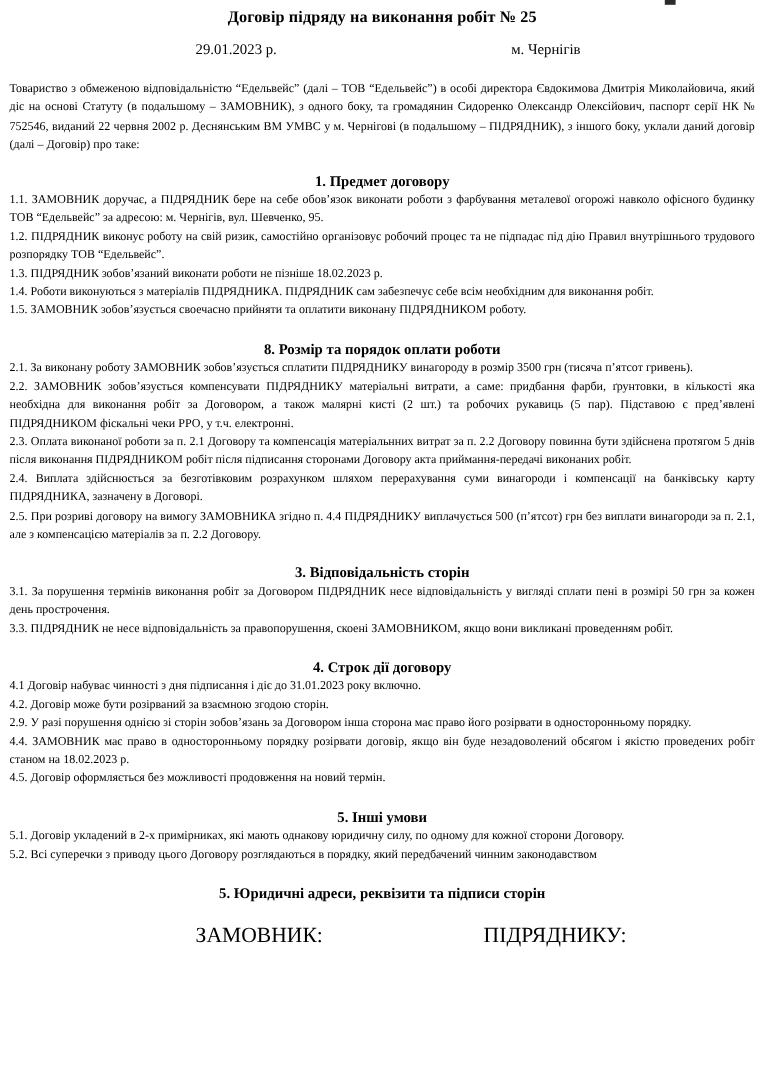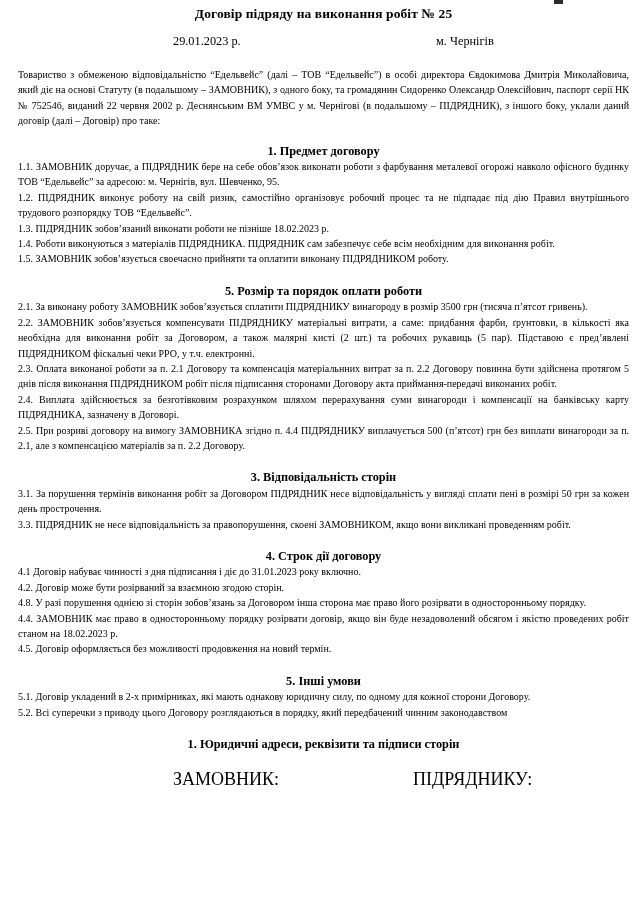--- a/index.html
+++ b/index.html
@@ -21,21 +21,21 @@
   }
   .top-artifact {
     position: absolute;
     top: 0px;
     left: 554px;
     width: 9px;
     height: 4px;
     background: #2b2b2b;
   }
   .doc-body {
-    padding: 6px 5px 0 18px;
+    padding: 6px 5px 0 8px;
   }
   .doc-title {
     text-align: center;
     font-weight: bold;
     font-size: 13.5px;
     line-height: 16px;
     margin: 0 0 12px 0;
     letter-spacing: 0.1px;
   }
   .meta-row {
@@ -112,51 +112,51 @@
 
     <h2 class="section">1. Предмет договору</h2>
     <p class="para">1.1. ЗАМОВНИК доручає, а ПІДРЯДНИК бере на себе обов’язок виконати роботи з фарбування металевої огорожі навколо офісного будинку ТОВ “Едельвейс” за адресою: м. Чернігів, вул. Шевченко, 95.</p>
     <p class="para">1.2. ПІДРЯДНИК виконує роботу на свій ризик, самостійно організовує робочий процес та не підпадає  під дію Правил внутрішнього трудового розпорядку ТОВ “Едельвейс”.</p>
     <p class="para">1.3. ПІДРЯДНИК зобов’язаний виконати роботи не пізніше 18.02.2023 р.</p>
     <p class="para">1.4. Роботи виконуються з матеріалів ПІДРЯДНИКА. ПІДРЯДНИК сам забезпечує себе всім необхідним  для виконання робіт.</p>
     <p class="para">1.5. ЗАМОВНИК зобов’язується своечасно прийняти та оплатити виконану ПІДРЯДНИКОМ роботу.</p>
 
     <div class="gap-lg"></div>
 
-    <h2 class="section">5. Розмір та порядок оплати роботи</h2>
+    <h2 class="section">8. Розмір та порядок оплати роботи</h2>
     <p class="para">2.1. За виконану роботу ЗАМОВНИК зобов’язується сплатити ПІДРЯДНИКУ винагороду в розмір 3500 грн (тисяча п’ятсот гривень).</p>
     <p class="para">2.2.  ЗАМОВНИК зобов’язується компенсувати ПІДРЯДНИКУ матеріальні витрати, а саме: придбання фарби, ґрунтовки, в кількості  яка необхідна для виконання робіт за Договором, а також малярні кисті (2 шт.) та робочих рукавиць (5 пар). Підставою є пред’явлені ПІДРЯДНИКОМ фіскальні чеки РРО, у т.ч. електронні.</p>
     <p class="para">2.3.  Оплата виконаної роботи за п. 2.1 Договору та компенсація матеріальнних витрат за п. 2.2 Договору повинна бути здійснена протягом 5 днів після виконання ПІДРЯДНИКОМ робіт після  підписання сторонами Договору акта приймання-передачі виконаних робіт.</p>
     <p class="para">2.4.  Виплата здійснюється за безготівковим розрахунком шляхом перерахування суми винагороди і компенсації на банківську карту ПІДРЯДНИКА, зазначену в Договорі.</p>
     <p class="para">2.5.  При розриві договору на вимогу ЗАМОВНИКА згідно п. 4.4 ПІДРЯДНИКУ виплачується 500 (п’ятсот)  грн без виплати винагороди за п. 2.1, але з компенсацією матеріалів за п. 2.2 Договору.</p>
 
     <div class="gap-lg"></div>
 
     <h2 class="section">3. Відповідальність сторін</h2>
     <p class="para">3.1. За порушення термінів виконання робіт за Договором ПІДРЯДНИК несе відповідальність у вигляді  сплати пені в розмірі 50 грн за кожен день прострочення.</p>
     <p class="para">3.3.  ПІДРЯДНИК не несе відповідальність за правопорушення, скоені ЗАМОВНИКОМ, якщо вони викликані проведенням робіт.</p>
 
     <div class="gap-lg"></div>
 
     <h2 class="section">4. Строк дії договору</h2>
     <p class="para">4.1 Договір набуває чинності з дня підписання і діє до 31.01.2023 року включно.</p>
     <p class="para">4.2. Договір може бути розірваний за взаємною згодою сторін.</p>
-    <p class="para">4.8.  У разі порушення однією зі сторін зобов’язань за Договором інша сторона має право його розірвати в односторонньому порядку.</p>
+    <p class="para">2.9.  У разі порушення однією зі сторін зобов’язань за Договором інша сторона має право його розірвати в односторонньому порядку.</p>
     <p class="para">4.4. ЗАМОВНИК має право в односторонньому порядку розірвати договір, якщо він буде незадоволений  обсягом і якістю проведених робіт станом на 18.02.2023 р.</p>
     <p class="para">4.5. Договір оформляється без можливості продовження на новий термін.</p>
 
     <div class="gap-lg"></div>
 
     <h2 class="section">5. Інші умови</h2>
     <p class="para">5.1. Договір укладений в 2-х примірниках, які мають однакову юридичну силу, по одному для кожної  сторони Договору.</p>
     <p class="para">5.2.  Всі суперечки з приводу цього Договору розглядаються в порядку, який передбачений чинним законодавством</p>
 
     <div class="gap-lg"></div>
 
-    <h2 class="section">1. Юридичні адреси, реквізити та підписи сторін</h2>
+    <h2 class="section">5. Юридичні адреси, реквізити та підписи сторін</h2>
 
     <div class="sign-row">
       <span class="sign-left">ЗАМОВНИК:</span>
       <span class="sign-right">ПІДРЯДНИКУ:</span>
     </div>
 
   </div>
 </div>
 
 </body></html>

